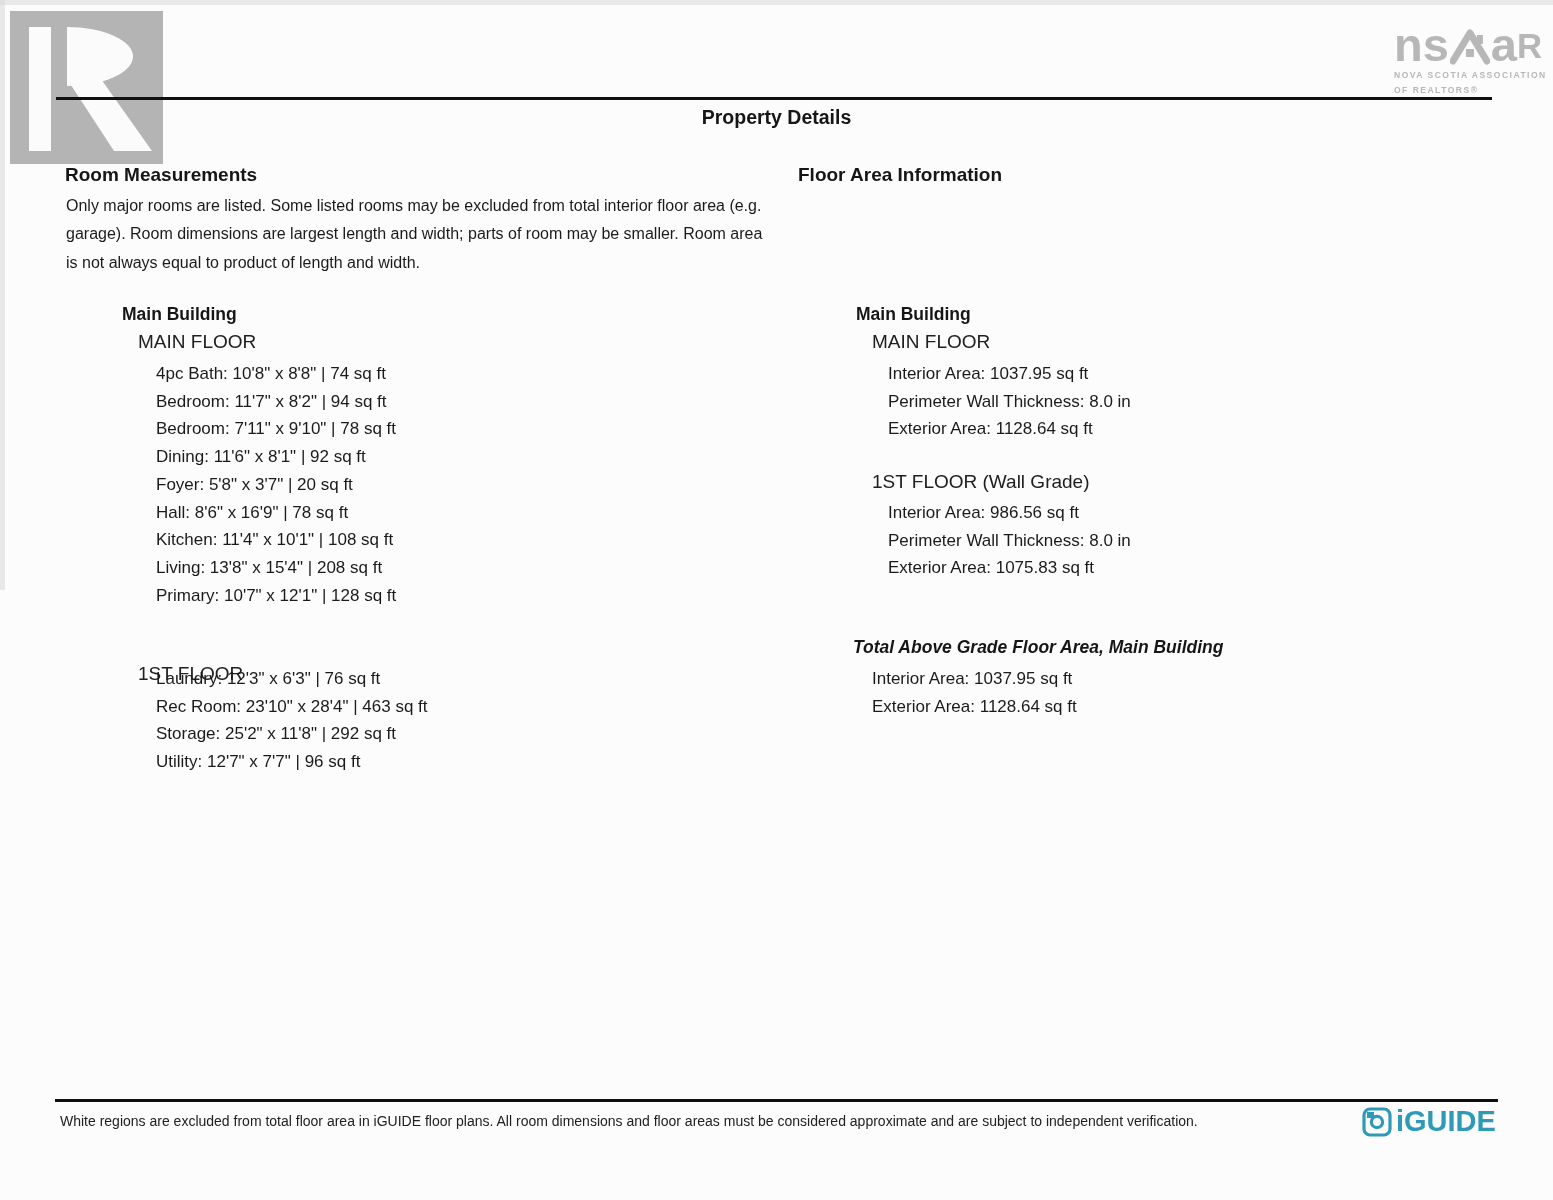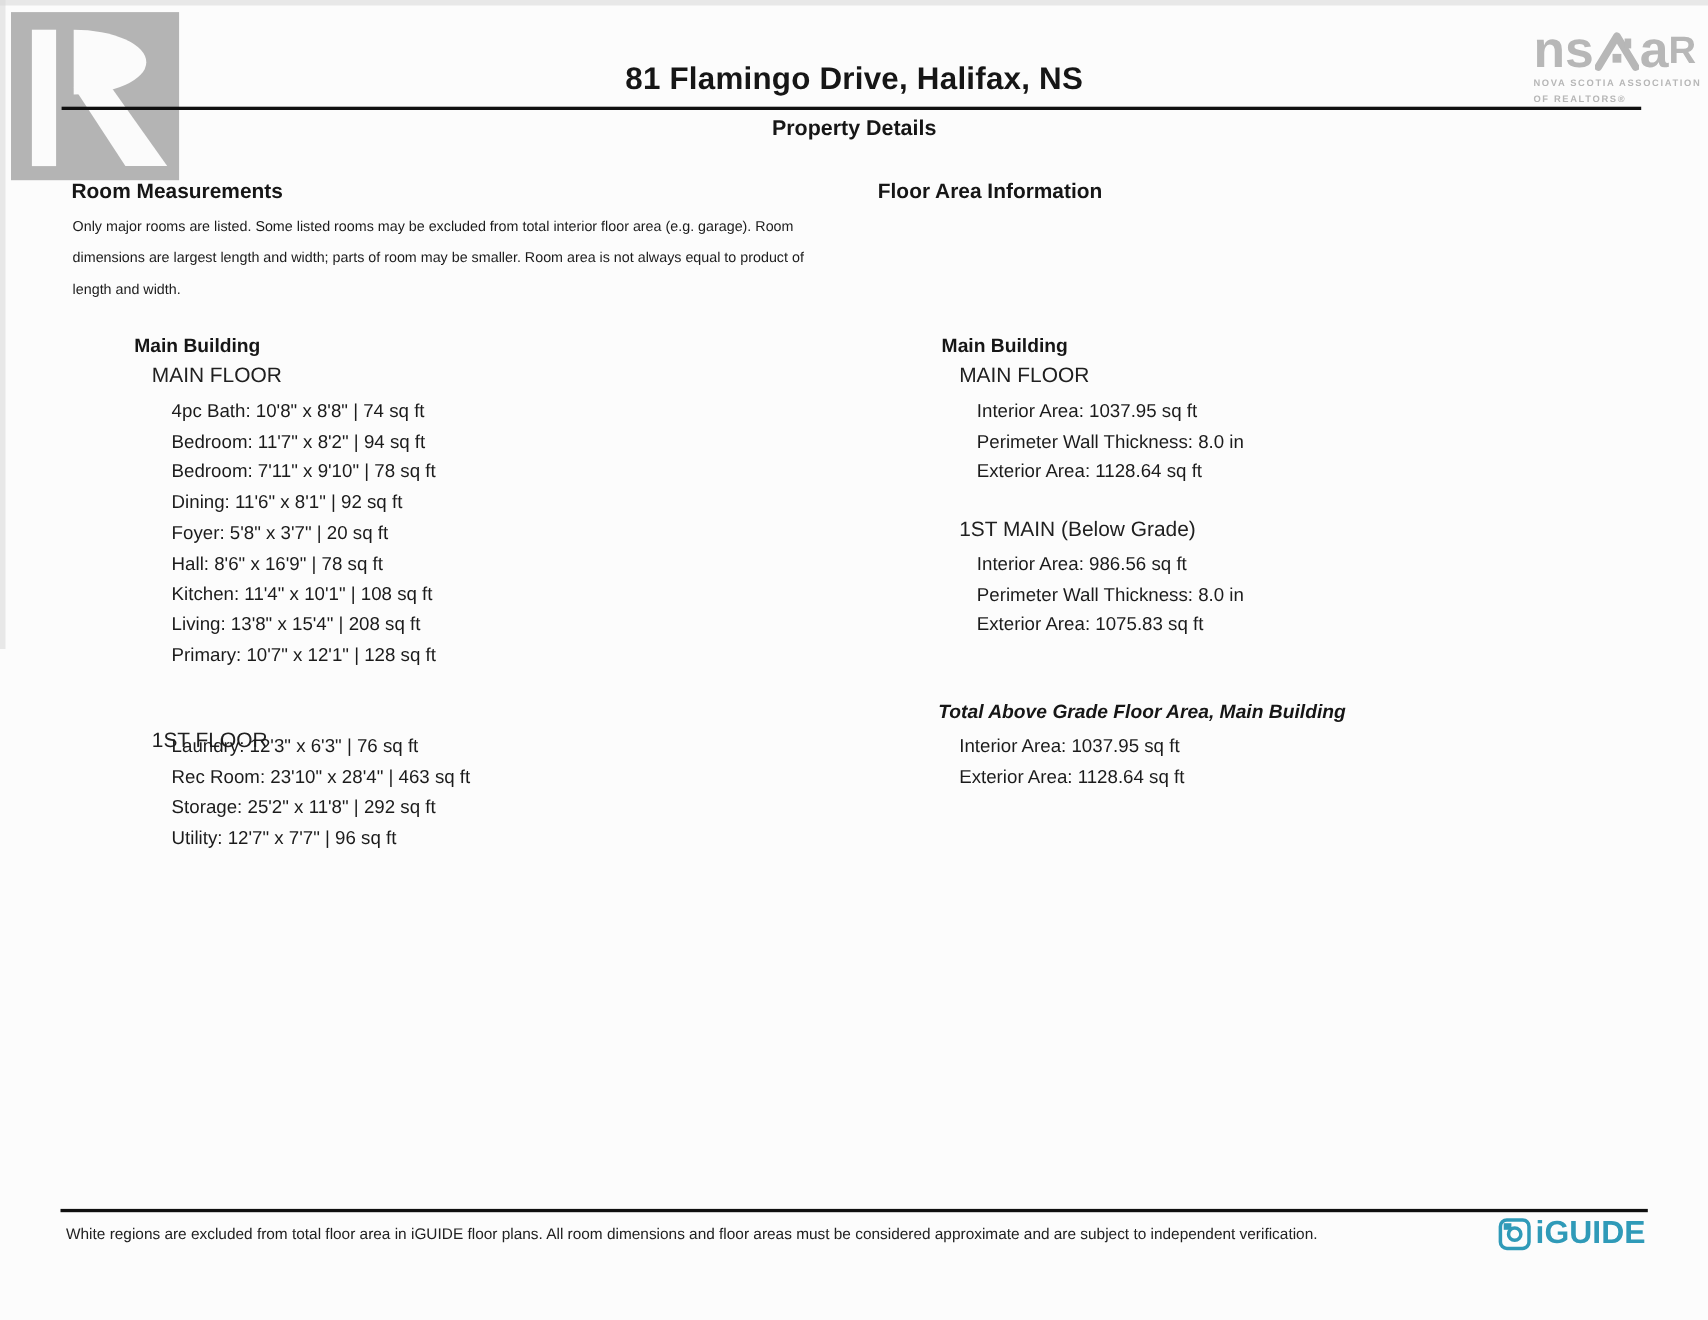--- a/index.html
+++ b/index.html
@@ -30,21 +30,21 @@
   .nsar{position:absolute;left:1394px;top:20px;width:148px;z-index:1;
         color:#b7b7b7;text-align:left;}
   .nsar-main{display:flex;align-items:flex-end;justify-content:center;
              font-weight:bold;font-size:47px;line-height:.92;height:46px;}
   .nsar-r{font-size:.74em;line-height:1.08;}
   .nsar-roof{margin:0 1px 1px 1px;}
   .nsar-sub{font-size:8.5px;letter-spacing:1.5px;line-height:10.5px;
             font-weight:bold;margin-top:4px;white-space:nowrap;}
 
   .h-sec{position:absolute;font-size:19px;font-weight:bold;z-index:2;}
-  .para{position:absolute;font-size:13px;line-height:28.4px;z-index:2;color:#1b1b1b;}
+  .para{position:absolute;font-size:16px;line-height:28.4px;z-index:2;color:#1b1b1b;}
   .h-bld{position:absolute;font-size:17.5px;font-weight:bold;z-index:2;}
   .h-floor{position:absolute;font-size:19px;z-index:2;color:#202020;}
   .list{position:absolute;font-size:17px;line-height:27.7px;z-index:2;color:#1b1b1b;}
 
   .foot-text{position:absolute;left:60px;top:1113px;font-size:14px;color:#212121;z-index:2;}
   .iguide{position:absolute;left:1361px;top:1105px;display:flex;align-items:center;
           gap:3px;z-index:2;}
   .iguide-text{font-size:29px;font-weight:600;color:#2f9ab8;letter-spacing:0;}
 </style>
 </head>
@@ -72,21 +72,20 @@
         <rect x="27" y="8" width="6" height="9" fill="#b7b7b7"></rect>
         <rect x="16" y="22" width="8" height="8" fill="#b7b7b7"></rect>
       </svg>
       <span>a</span>
         <span class="nsar-r">R</span>
     </div>
     <div class="nsar-sub">NOVA SCOTIA ASSOCIATION</div>
     <div class="nsar-sub">OF REALTORS®</div>
   </div>
 
-  <div class="title">81 Flamingo Drive, Halifax, NS</div>
   <div class="rule hdr-rule"></div>
   <div class="subtitle">Property Details</div>
 
   <div class="h-sec" style="left:65px;top:164px;">Room Measurements</div>
   <div class="para" style="left:66px;top:192px;width:698px;">Only major rooms are listed. Some listed rooms may be excluded from total interior floor area (e.g. garage). Room dimensions are largest length and width; parts of room may be smaller. Room area is not always equal to product of length and width.</div>
 
   <div class="h-bld" style="left:122px;top:304px;">Main Building</div>
 
   <div class="h-floor" style="left:138px;top:331px;">MAIN FLOOR</div>
   <div class="list" style="left:156px;top:360px;">
@@ -113,21 +112,21 @@
 
   <div class="h-bld" style="left:856px;top:304px;">Main Building</div>
 
   <div class="h-floor" style="left:872px;top:331px;">MAIN FLOOR</div>
   <div class="list" style="left:888px;top:360px;">
     <div>Interior Area: 1037.95 sq ft</div>
     <div>Perimeter Wall Thickness: 8.0 in</div>
     <div>Exterior Area: 1128.64 sq ft</div>
   </div>
 
-  <div class="h-floor" style="left:872px;top:471px;">1ST MAIN (Below Grade)</div>
+  <div class="h-floor" style="left:872px;top:471px;">1ST FLOOR (Wall Grade)</div>
   <div class="list" style="left:888px;top:499px;">
     <div>Interior Area: 986.56 sq ft</div>
     <div>Perimeter Wall Thickness: 8.0 in</div>
     <div>Exterior Area: 1075.83 sq ft</div>
   </div>
 
   <div class="h-bld" style="left:853px;top:637px;font-style:italic;">Total Above Grade Floor Area, Main Building</div>
   <div class="list" style="left:872px;top:665px;">
     <div>Interior Area: 1037.95 sq ft</div>
     <div>Exterior Area: 1128.64 sq ft</div>

